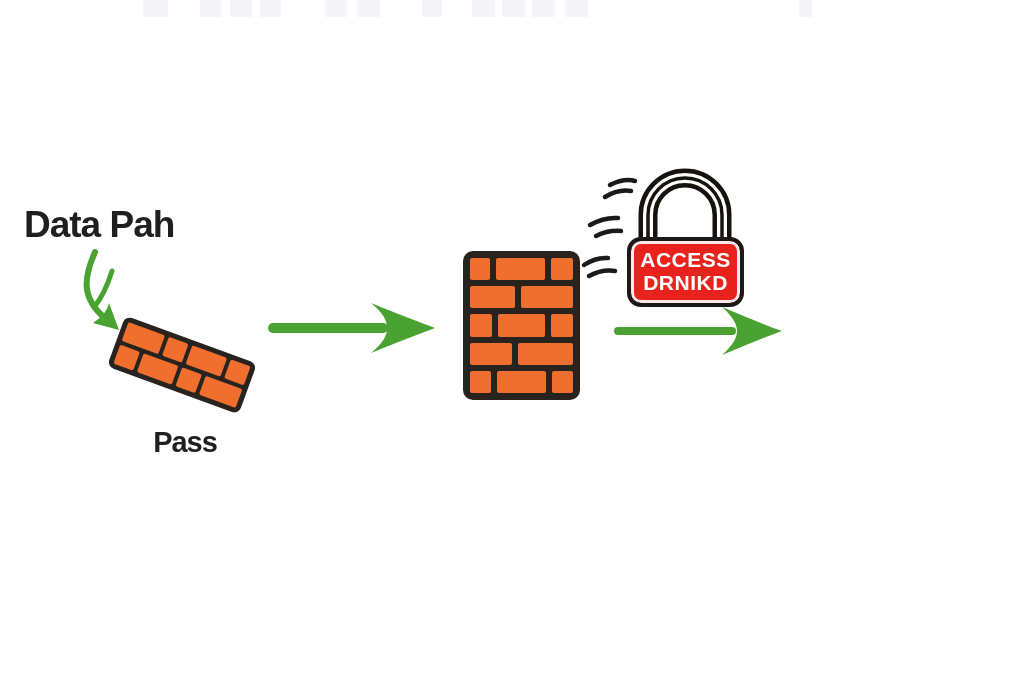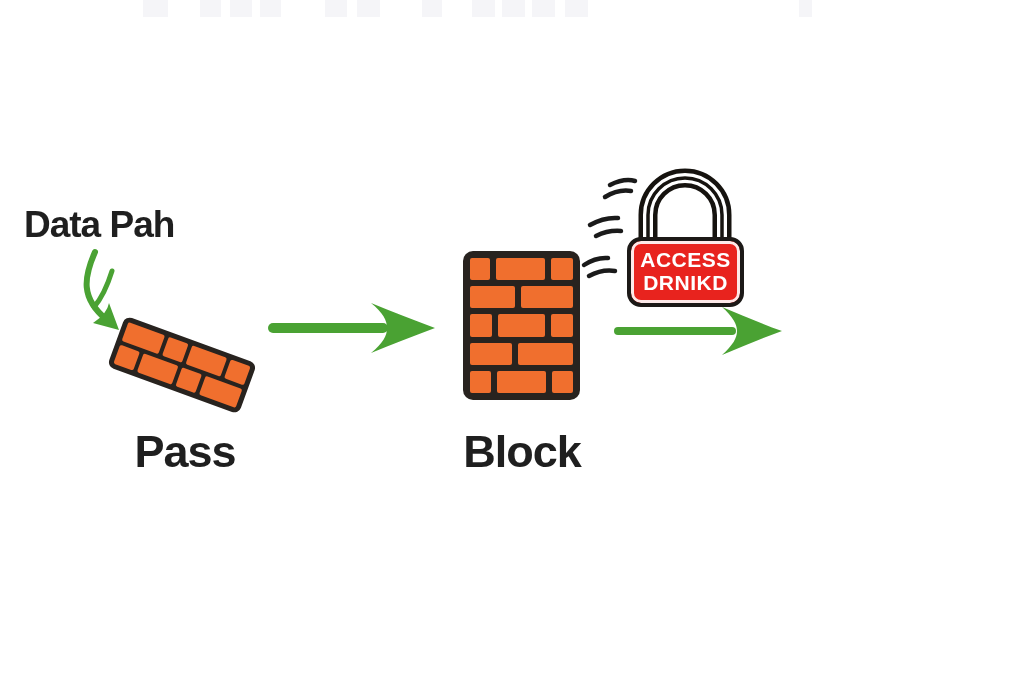--- a/index.html
+++ b/index.html
@@ -17,21 +17,21 @@
 
   .top-mark{position:absolute;top:0;height:17px;background:#f5f5f8;}
 
   .annotation{
     position:absolute;left:24px;top:204px;
     font-size:37px;font-weight:700;color:var(--label-dark);
     letter-spacing:-1px;white-space:nowrap;
   }
   .step-label{
     position:absolute;top:426px;width:200px;text-align:center;
-    font-size:45px;font-weight:700;color:var(--label-dark);
+    font-size:29px;font-weight:700;color:var(--label-dark);
     letter-spacing:-1px;
   }
   .label-pass{left:85px;}
   .label-block{left:422px;}
   .label-reject{left:777px;}
 
   svg{position:absolute;display:block;overflow:visible;}
 
   
   .brickbox{
@@ -173,15 +173,14 @@
     <path d="M8,29 H122" fill="none" stroke="var(--arrow-green)" stroke-width="8" stroke-linecap="round"></path>
     <path d="M172,29 C152,22 132,13 112,5 C123,15 127,22 127,29 C127,36 123,43 112,53 C132,45 152,36 172,29 Z" fill="var(--arrow-green)"></path>
   </svg>
 
   <svg style="left:820px;top:248px;" width="140" height="165" viewBox="0 0 140 165">
     <path d="M7,6 H102 V19 H20 V150 H7 Z" fill="var(--door-green)"></path>
     <path d="M92,17 L130,22 L130,154 L94,145 Z" fill="var(--door-green)"></path>
   </svg>
 
   <div class="step-label label-pass">Pass</div>
-  <div class="step-label label-block">Block</div>
 
 </div>
 
 </body></html>

